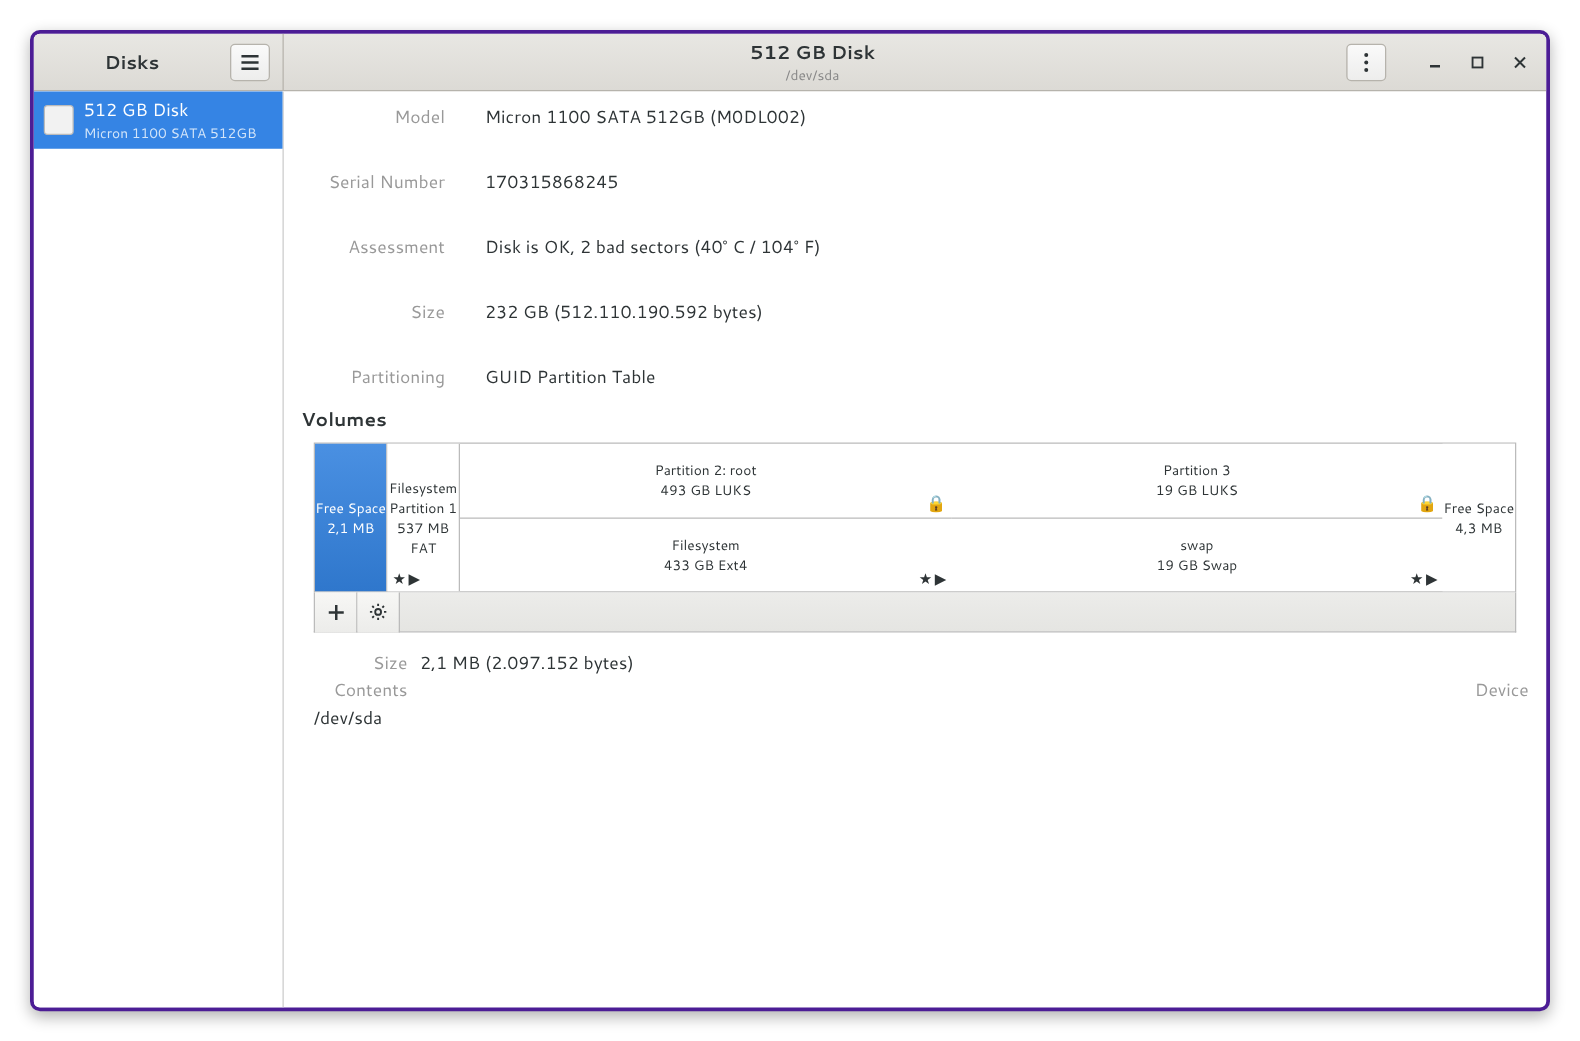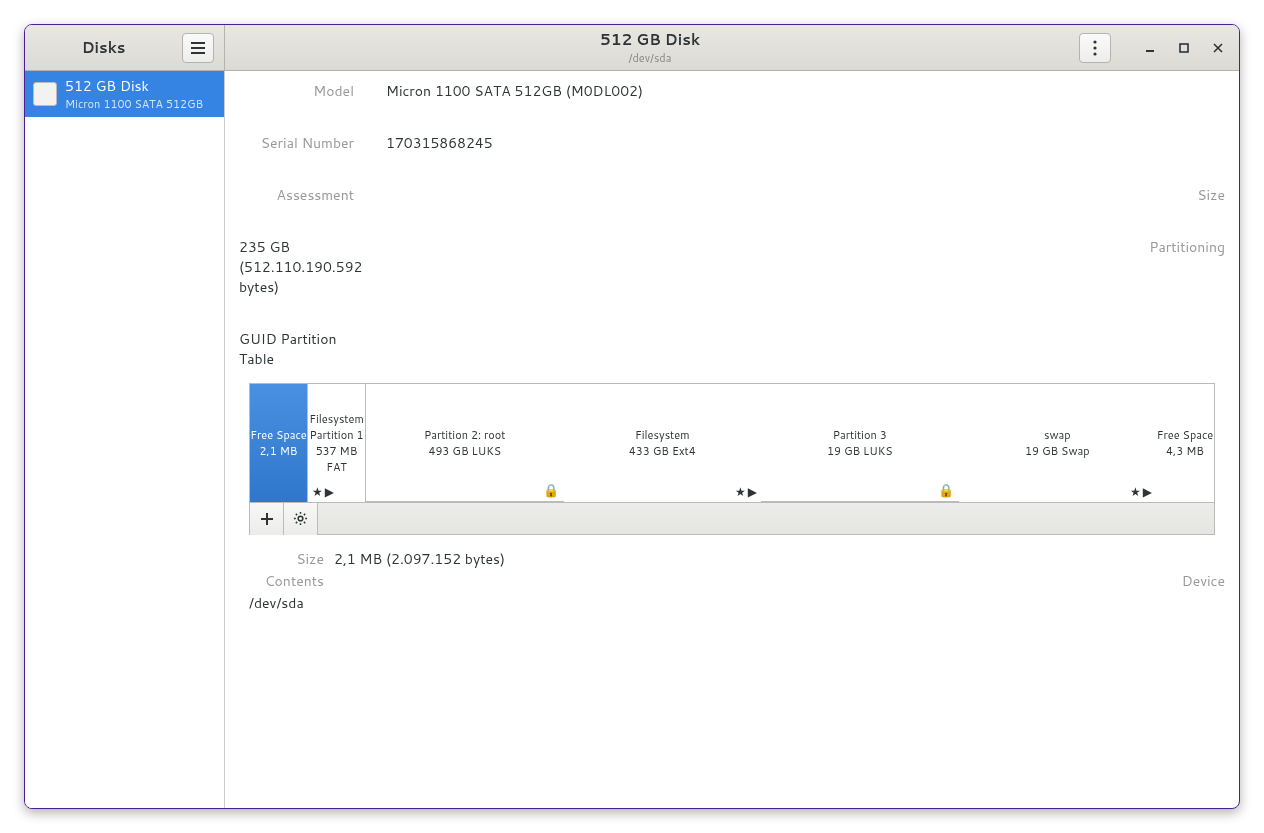--- a/index.html
+++ b/index.html
@@ -10,21 +10,21 @@
     background: transparent;
     width: 1264px;
     height: 833px;
     position: relative;
   }
   .window {
     position: absolute;
     top: 24px; left: 24px;
     width: 1216px; height: 785px;
     background: #fff;
-    border: 1px solid #4c1d95;
+    border: 3px solid #4c1d95;
     border-radius: 8px;
     box-shadow: 0 4px 12px rgba(0,0,0,0.3);
     display: flex;
     flex-direction: column;
     overflow: hidden;
   }
   .titlebar {
     height: 46px;
     background: linear-gradient(#e8e7e3, #dcdad5);
     border-bottom: 1px solid #b6b3ac;
@@ -138,21 +138,21 @@
     border-right:1px solid #bbb;
     display:flex; flex-direction:column;
     align-items:center; justify-content:center;
     text-align:center;
     position:relative;
     background:#fff;
     cursor:pointer;
   }
   .vol:last-child { border-right:none; }
   .vol.selected { background: linear-gradient(#4a90e2,#2f77cc); color:#fff; }
-  .vol-stack { display:flex; flex:1;justify-content:center; }
+  .vol-stack { display:flex; flex-direction:column; flex:1;justify-content:center; }
   .vol-inner { border-bottom:1px solid #bbb; flex:1; display:flex; flex-direction:column; align-items:center; justify-content:center; position:relative; padding:0 4px;}
   .vol-inner:last-child { border-bottom:none; }
   .lock-icon { position:absolute; right:4px; bottom:2px; font-size:13px; }
   .star-play { position:absolute; left:4px; bottom:2px; font-size:12px; display:flex; gap:2px; }
   .star-play.rt { left:auto; right:4px; }
   .vol-toolbar {
     margin:0 10px;
     border:1px solid #bbb; border-top:none;
     height:32px;
     background: linear-gradient(#ececea,#e5e5e2);
@@ -226,26 +226,28 @@
      </div>
    </div>
 
    <div class="main">
      <div class="info-table">
        <div class="info-label">Model</div>
        <div class="info-value">Micron 1100 SATA 512GB (M0DL002)</div>
        <div class="info-label">Serial Number</div>
        <div class="info-value">170315868245</div>
        <div class="info-label">Assessment</div>
+       <div class="info-value">Disk is OK, 2 bad sectors (40° C / 104° F)</div>
        <div class="info-label">Size</div>
-       <div class="info-value">235 GB (512.110.190.592 bytes)</div>
+       <div class="info-value">232 GB (512.110.190.592 bytes)</div>
        <div class="info-label">Partitioning</div>
        <div class="info-value">GUID Partition Table</div>
      </div>
 
+     <div class="section-head">Volumes</div>
 
      <div class="volmap">
        <div class="vol selected" style="width:58px">
          <div>Free Space</div>
          <div>2,1 MB</div>
        </div>
        <div class="vol" style="width:58px">
          <div>Filesystem</div>
          <div>Partition 1</div>
          <div>537 MB FAT</div>

